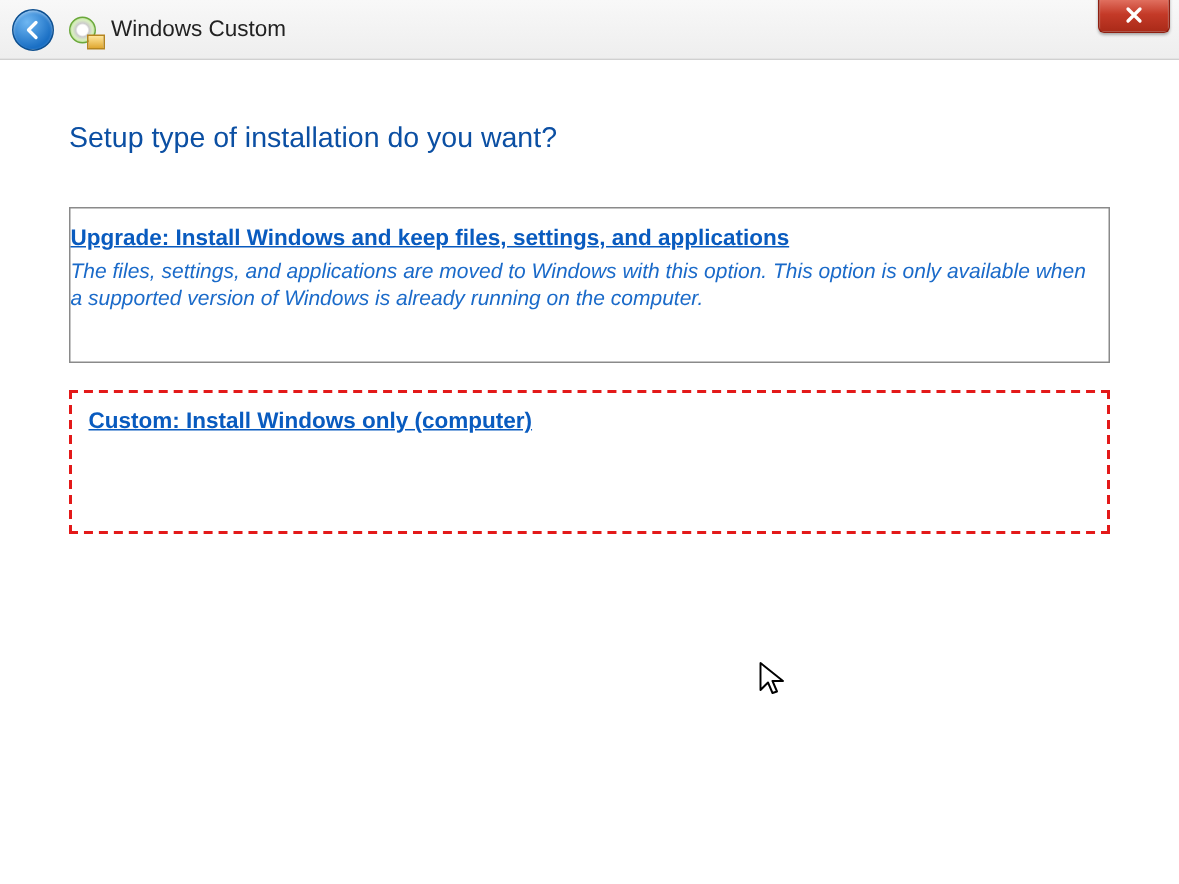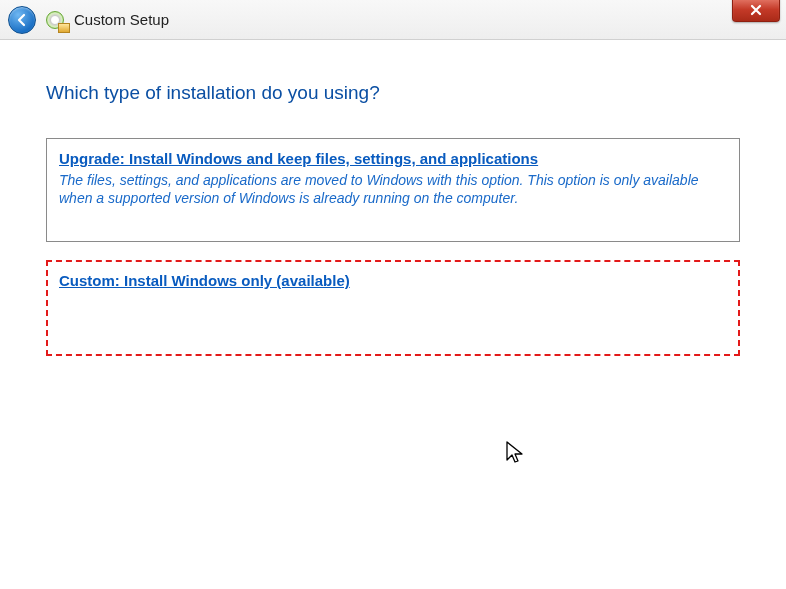--- a/index.html
+++ b/index.html
@@ -76,21 +76,21 @@
       padding: 42px 46px 0 46px;
     }
     .heading {
       font-size: 19px;
       color: #0b4fa3;
       font-weight: 400;
       margin-bottom: 34px;
     }
     .option-box {
       border: 1px solid #8a8a8a;
-      padding: 10px 12px 24px 12px;
+      padding: 10px 12px 24px 0;
       margin-bottom: 18px;
       min-height: 104px;
     }
     .option-box.highlight {
       border: 2px dashed #e31919;
       min-height: 96px;
       padding: 9px 11px 23px 11px;
     }
     .option-title {
       font-size: 15px;
@@ -120,38 +120,38 @@
 <div class="titlebar">
   <div class="back-button">
     <svg width="16" height="16" viewBox="0 0 16 16">
       <path d="M10 3 L5 8 L10 13" stroke="#fff" stroke-width="2.2" fill="none" stroke-linecap="round" stroke-linejoin="round"></path>
     </svg>
   </div>
   <div class="setup-icon">
     <div class="disc"></div>
     <div class="box"></div>
   </div>
-  <div class="title-text">Custom Setup</div>
+  <div class="title-text">Windows Custom</div>
   <div class="close-button">
     <svg width="14" height="14" viewBox="0 0 14 14">
       <path d="M3 3 L11 11 M11 3 L3 11" stroke="#fff" stroke-width="2.2" stroke-linecap="round"></path>
     </svg>
   </div>
 </div>
 
 <div class="content">
-  <div class="heading">Which type of installation do you using?</div>
+  <div class="heading">Setup type of installation do you want?</div>
 
   <div class="option-box">
     <div class="option-title">Upgrade: Install Windows and keep files, settings, and applications</div>
     <div class="option-desc">The files, settings, and applications are moved to Windows with this option. This option is only available when a supported version of Windows is already running on the computer.</div>
   </div>
 
   <div class="option-box highlight">
-    <div class="option-title">Custom: Install Windows only (available)</div>
+    <div class="option-title">Custom: Install Windows only (computer)</div>
   </div>
 </div>
 
 <div class="cursor">
   <svg width="20" height="26" viewBox="0 0 20 26">
     <path d="M2 2 L2 20 L7 15 L10 22 L13 21 L10 14 L17 14 Z" fill="#fff" stroke="#000" stroke-width="1.3" stroke-linejoin="round"></path>
   </svg>
 </div>
 
 </body></html>

